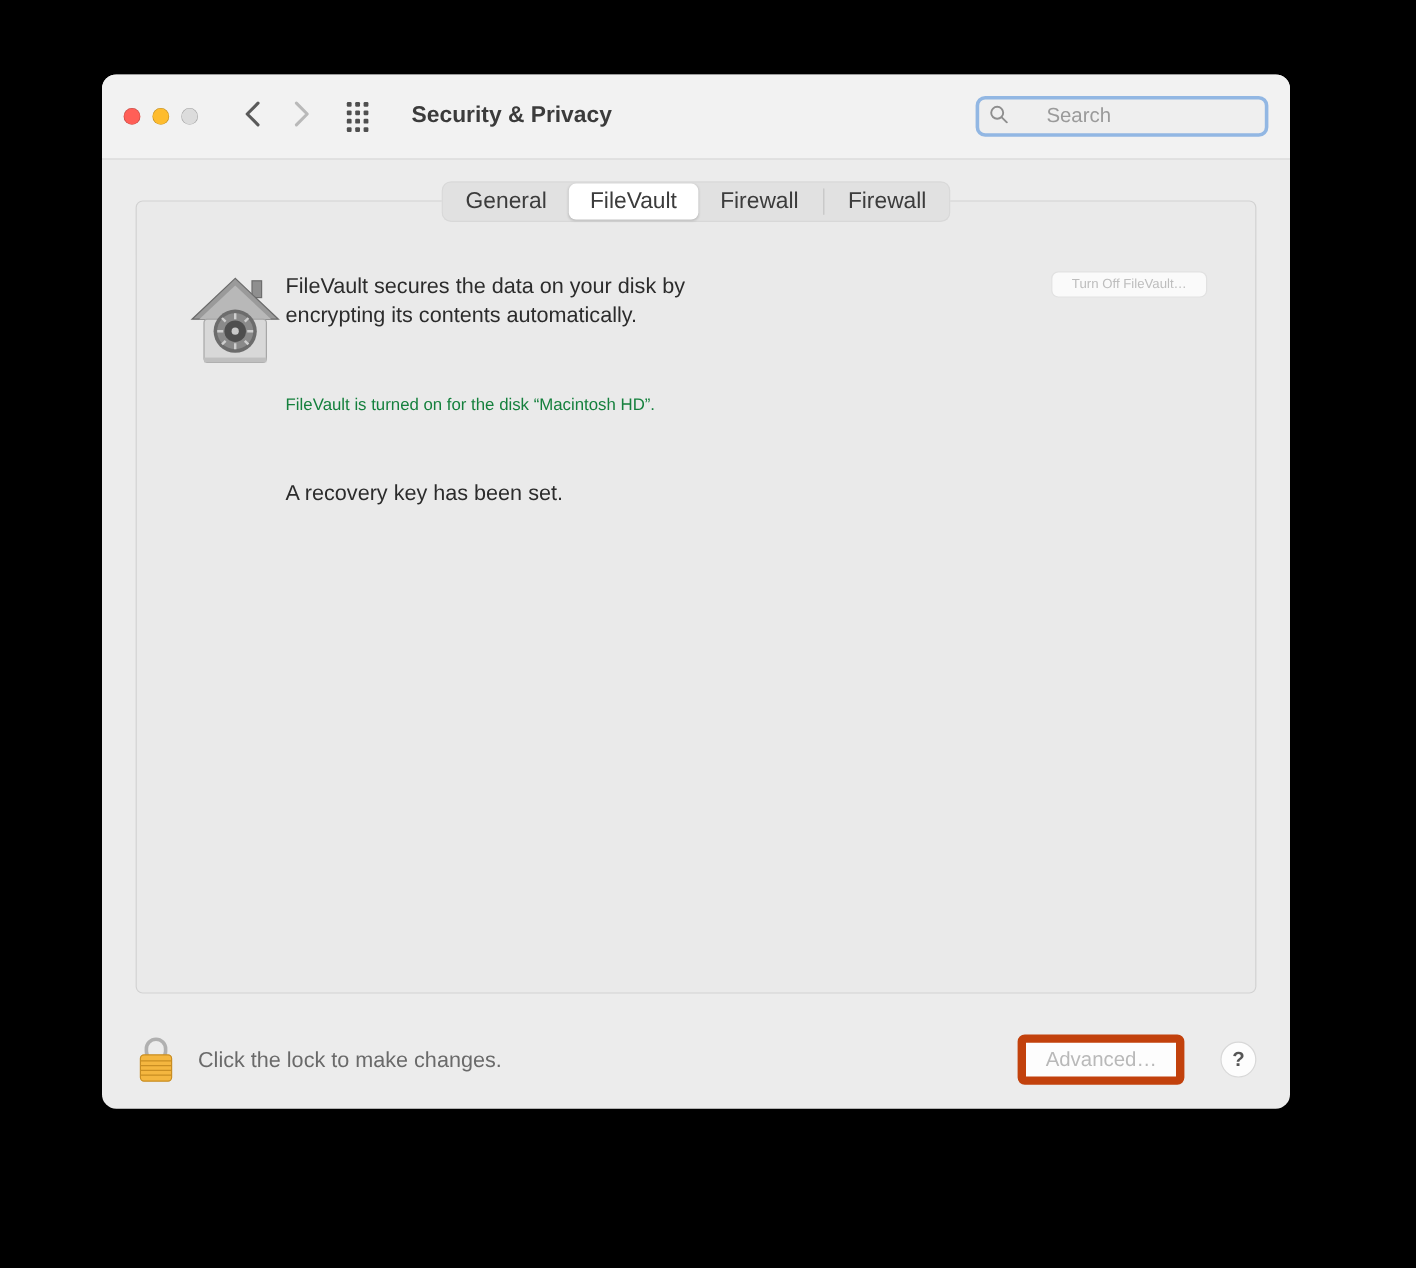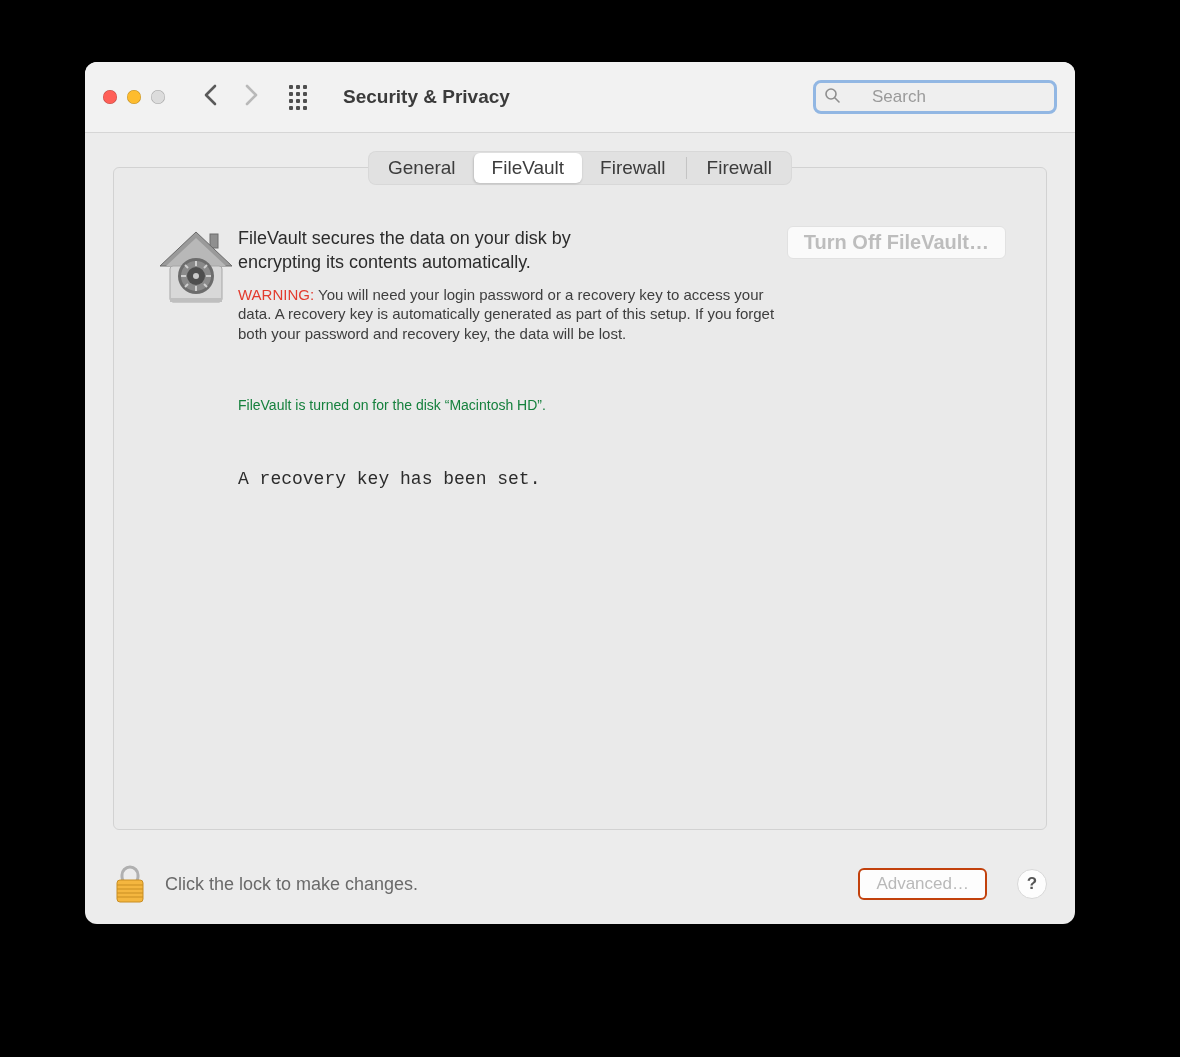--- a/index.html
+++ b/index.html
@@ -166,51 +166,49 @@
   }
   .fv-warn .warn-label{color:#e33b2e;}
 
   .turnoff-btn{
     margin-left:auto;
     align-self:flex-start;
     background:#fafafa;
     border:1px solid #e1e1e1;
     border-radius:6px;
     padding:4px 16px;
-    font-size:20px;
+    font-size:11px;
     color:#bdbdbd;
     white-space:nowrap;
-    font-weight:bold;
   }
 
   .status-1{
     margin-top:54px;
     font-size:14px;
     color:#15803d;
   }
   .status-2{
     margin-top:56px;
     font-size:18px;
     color:#2c2c2c;
-    font-family:Liberation Mono, monospace;
   }
 
   
   .footer{
     display:flex;
     align-items:center;
     padding:14px 28px 20px 28px;
     gap:18px;
   }
   .lock-icon{width:34px;height:40px;flex-shrink:0}
   .lock-text{font-size:18px;color:#6a6a6a;flex:1;}
 
   .adv-btn{
     background:#fdfdfd;
-    border:2px solid #c2410c;
+    border:7px solid #c2410c;
     border-radius:6px;
     padding:4px 16px;
     font-size:17px;
     color:#b9b9b9;
   }
   .help-btn{
     width:28px;height:28px;border-radius:50%;
     background:#fdfdfd;border:1px solid #d8d8d8;
     display:flex;align-items:center;justify-content:center;
     font-size:17px;color:#555;font-weight:600;
@@ -306,24 +304,20 @@
               <line x1="31" y1="39" x2="34" y2="42"></line>
               <line x1="50" y1="58" x2="53" y2="61"></line>
               <line x1="31" y1="61" x2="34" y2="58"></line>
               <line x1="50" y1="42" x2="53" y2="39"></line>
             </g>
           </svg>
         </div>
 
         <div class="fv-text-col">
           <div class="fv-desc">FileVault secures the data on your disk by encrypting its contents automatically.</div>
-          <div class="fv-warn">
-            <span class="warn-label">WARNING:</span>
-            <span>You will need your login password or a recovery key to access your data. A recovery key is automatically generated as part of this setup. If you forget both your password and recovery key, the data will be lost.</span>
-          </div>
           <div class="status-1">FileVault is turned on for the disk “Macintosh HD”.</div>
           <div class="status-2">A recovery key has been set.</div>
         </div>
 
         <button class="turnoff-btn" disabled="">Turn Off FileVault…</button>
       </div>
     </div>
   </div>
 
   <div class="footer">

